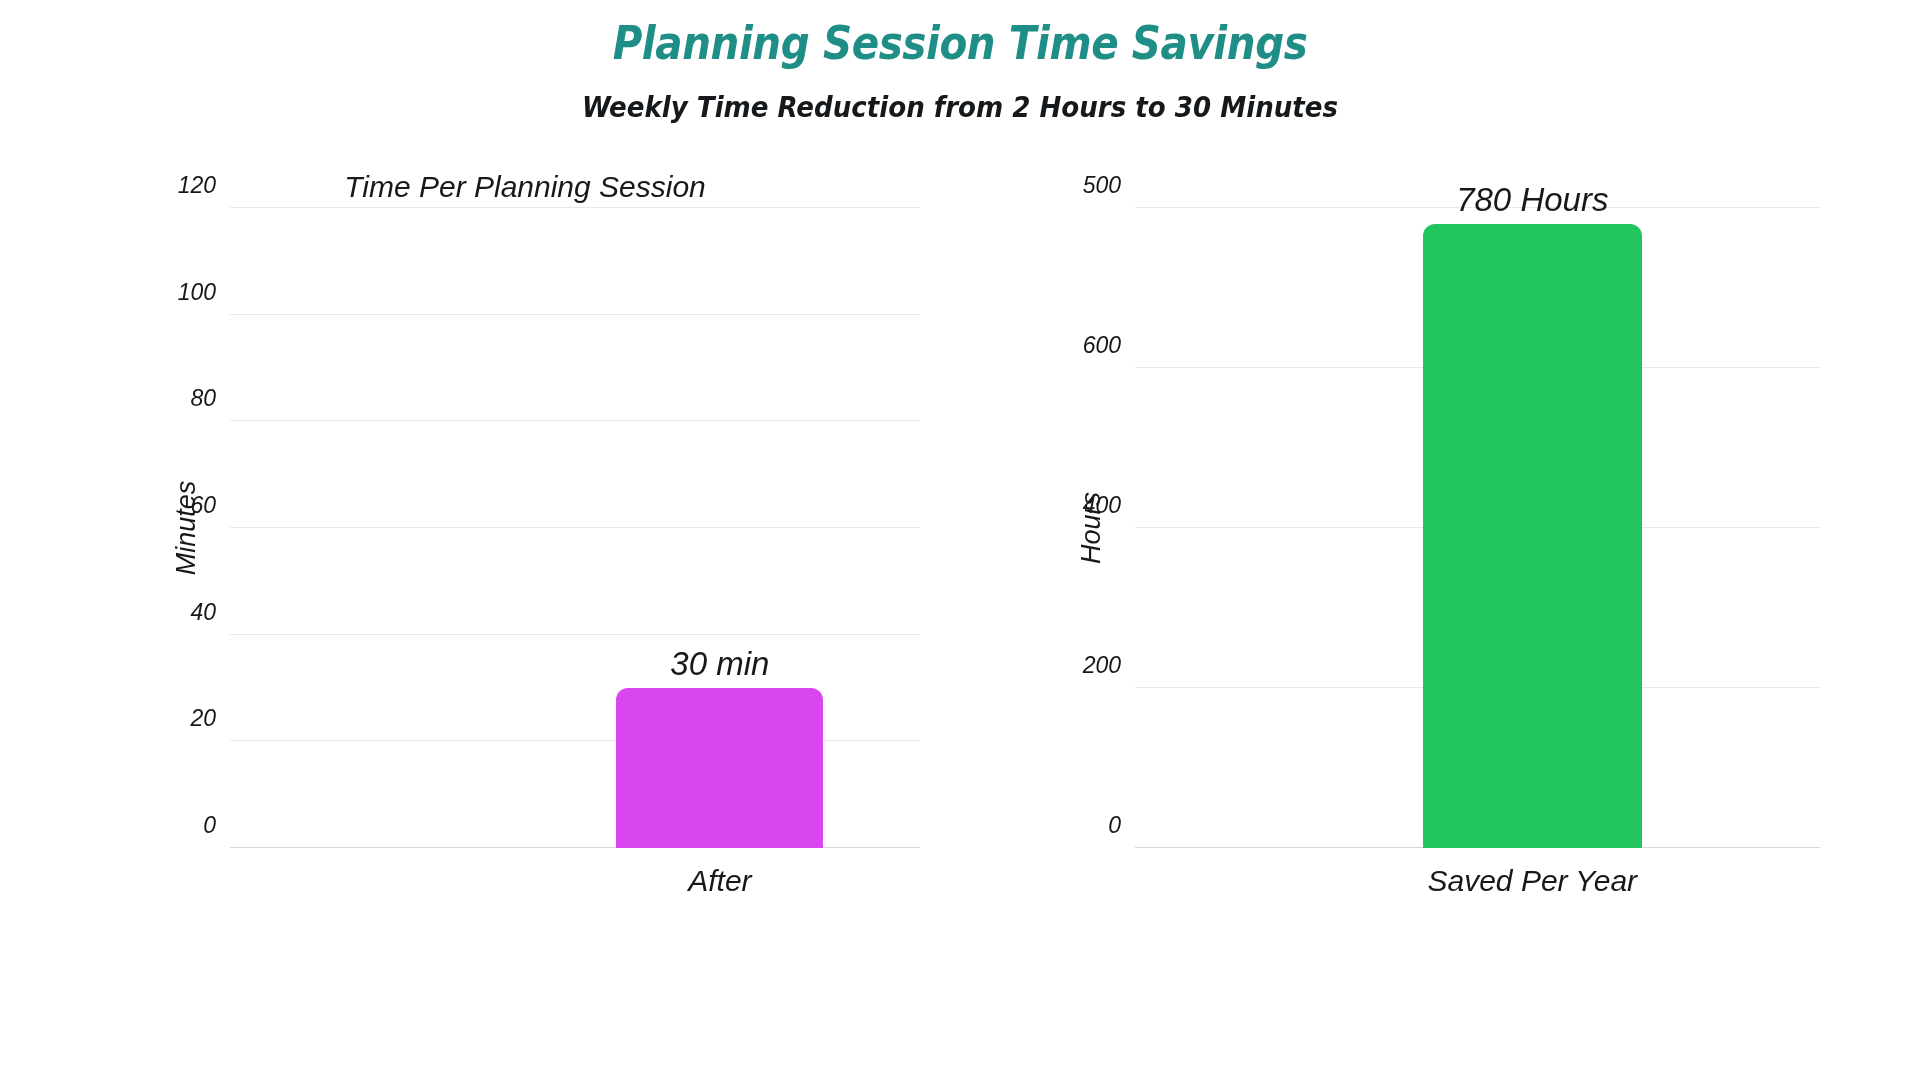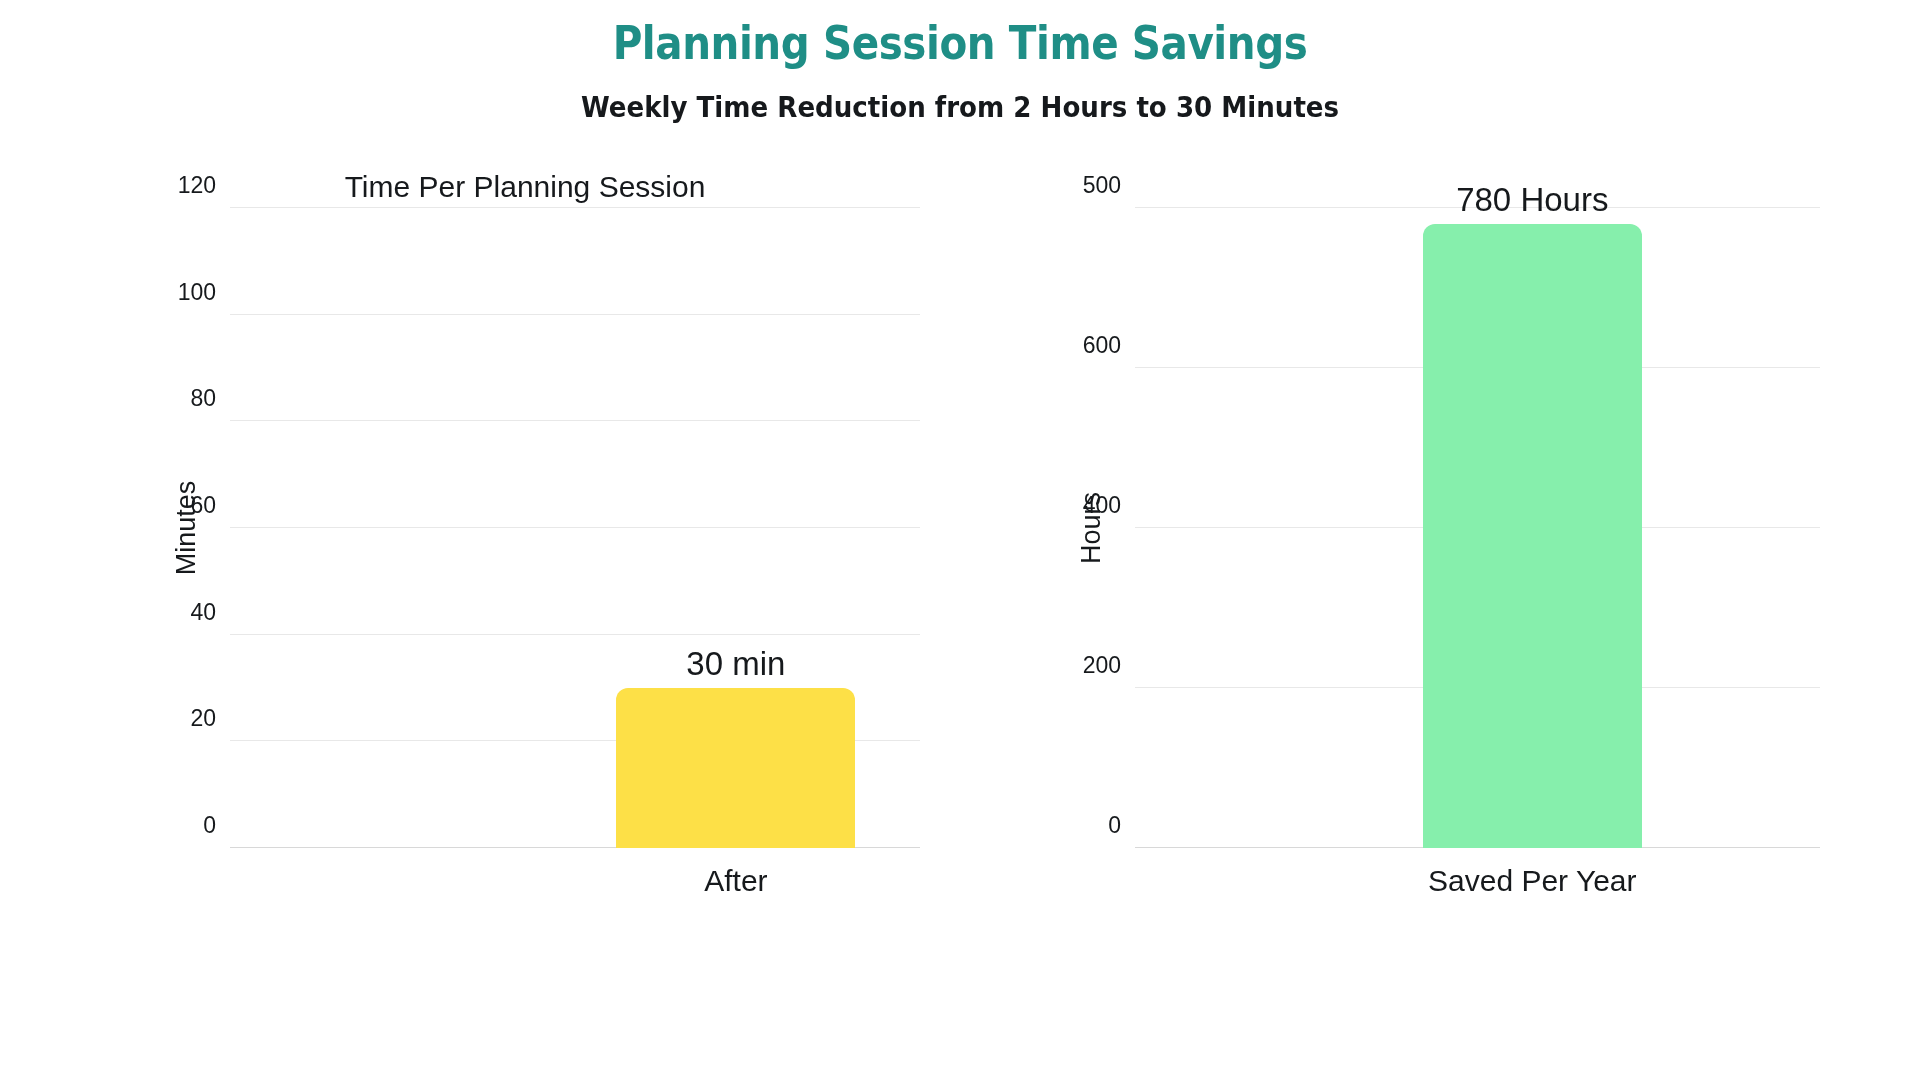--- a/index.html
+++ b/index.html
@@ -14,20 +14,21 @@
     color: #16191c;
     overflow: hidden;
     position: relative;
   }
 
   .page {
     width: 1920px;
     height: 787px;
     position: relative;
     box-sizing: border-box;
+    font-style: italic;
   }
 
   
   .main-title {
     position: absolute;
     top: 16px;
     left: 0;
     width: 1920px;
     text-align: center;
     font-family: "DejaVu Sans", sans-serif;
@@ -187,21 +188,21 @@
       <div class="tick-label" style="bottom:83.333%">100</div>
       <div class="tick-label" style="bottom:66.666%">80</div>
       <div class="tick-label" style="bottom:50%">60</div>
       <div class="tick-label" style="bottom:33.333%">40</div>
       <div class="tick-label" style="bottom:16.666%">20</div>
       <div class="tick-label" style="bottom:0">0</div>
 
       <div class="axis-name axis-name-left">Minutes</div>
 
 
-      <div class="bar" id="bar-after" style="left:56%; width:30%; height:25%; background:#fde047;padding-left:32px;">
+      <div class="bar" id="bar-after" style="left:56%; width:30%; height:25%; background:#d946ef;">
         <div class="bar-value" style="bottom:calc(100% + 8px);">30 min</div>
         <div class="cat-label">After</div>
       </div>
     </div>
   </div>
 
   <div class="panel panel-right">
 
     <div class="plot plot-right" id="plot-right">
       <div class="grid-line" style="bottom:100%"></div>
@@ -211,21 +212,21 @@
       <div class="grid-line baseline" style="bottom:0"></div>
 
       <div class="tick-label" style="bottom:100%">500</div>
       <div class="tick-label" style="bottom:75%">600</div>
       <div class="tick-label" style="bottom:50%">400</div>
       <div class="tick-label" style="bottom:25%">200</div>
       <div class="tick-label" style="bottom:0">0</div>
 
       <div class="axis-name axis-name-left">Hours</div>
 
-      <div class="bar" id="bar-saved" style="left:42%; width:32%; height:97.5%; background:#86efac;">
+      <div class="bar" id="bar-saved" style="left:42%; width:32%; height:97.5%; background:#22c55e;">
         <div class="bar-value" style="bottom:calc(100% + 8px);">780 Hours</div>
         <div class="cat-label">Saved Per Year</div>
       </div>
     </div>
   </div>
 
 
 </div>
 
 </body></html>

